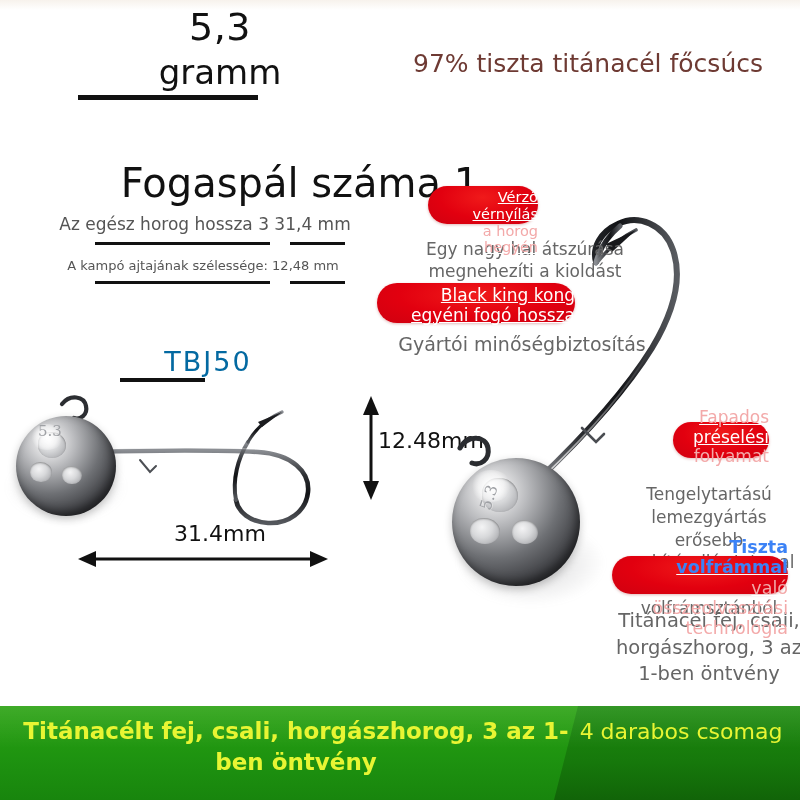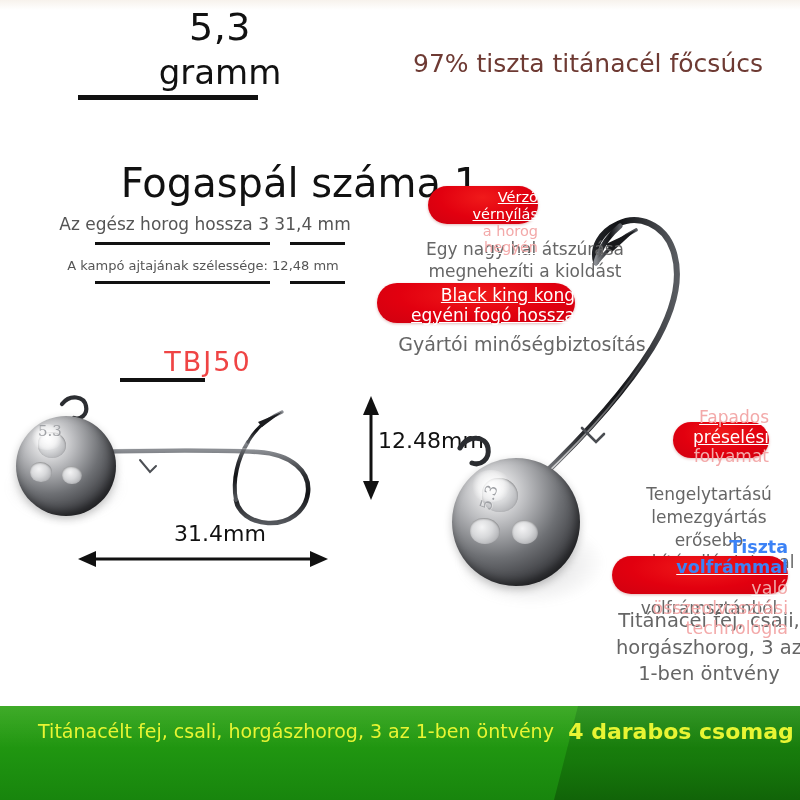--- a/index.html
+++ b/index.html
@@ -54,21 +54,21 @@
   .rule-2b{left:290px;top:242px;width:55px;height:2.5px;background:#111;}
   .spec-2{
     left:38px;top:256px;width:330px;
     font-size:13px;color:#555;line-height:20px;white-space:nowrap;
   }
   .rule-3{left:95px;top:281px;width:175px;height:2.5px;background:#111;}
   .rule-3b{left:290px;top:281px;width:55px;height:2.5px;background:#111;}
 
   .sku{
     left:118px;top:345px;width:180px;
-    font-size:27px;color:#ef4444;letter-spacing:2px;line-height:34px;
+    font-size:27px;color:#0369a1;letter-spacing:2px;line-height:34px;
   }
   .rule-4{left:120px;top:378px;width:85px;height:4px;background:#111;}
 
   
   .copy{color:#666;line-height:1.32;}
   .copy-1{left:380px;top:238px;width:290px;font-size:17px;}
   .copy-2{left:372px;top:332px;width:300px;font-size:19px;white-space:nowrap;}
   .copy-3{left:620px;top:483px;width:178px;font-size:17px;line-height:1.34;}
   .copy-4{left:614px;top:608px;width:190px;font-size:19.5px;line-height:1.36;}
 
@@ -159,24 +159,24 @@
     background:linear-gradient(180deg,#1d8b0e 0%,#16780b 60%,#116408 100%);
     clip-path:polygon(24px 0, 100% 0, 100% 100%, 0 100%);
   }
   .footer-sheen{
     position:absolute;left:0;top:0;width:800px;height:94px;
     background:linear-gradient(180deg,rgba(255,255,255,.10) 0%,rgba(255,255,255,0) 45%);
     pointer-events:none;
   }
   .footer-txt{
     position:absolute;color:#e8f533;text-align:center;
-    font-size:19px;line-height:31px;font-weight:400;
+    font-size:23px;line-height:31px;font-weight:700;
   }
   .footer-txt-left{left:18px;top:716px;width:556px;}
-  .footer-txt-right{left:562px;top:716px;width:238px;font-weight:700;font-size:22px;}
+  .footer-txt-right{left:562px;top:716px;width:238px;font-weight:400;font-size:22px;}
 </style>
 </head>
 <body>
 
 <div id="page">
 
   <div class="top-tint"></div>
 
   <div class="abs ctr weight-val">5,3</div>
   <div class="abs ctr weight-unit">gramm</div>

